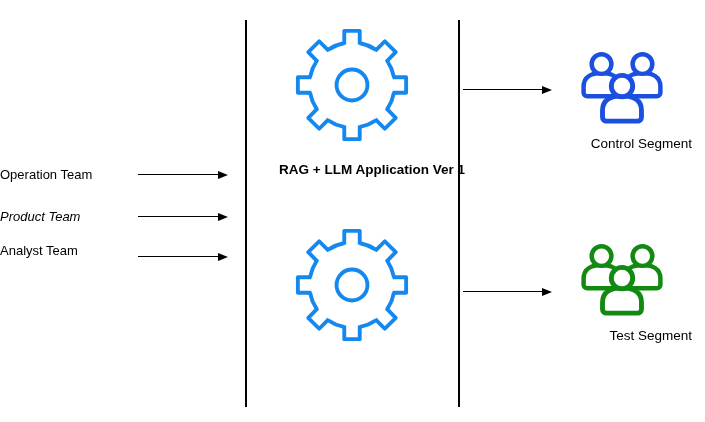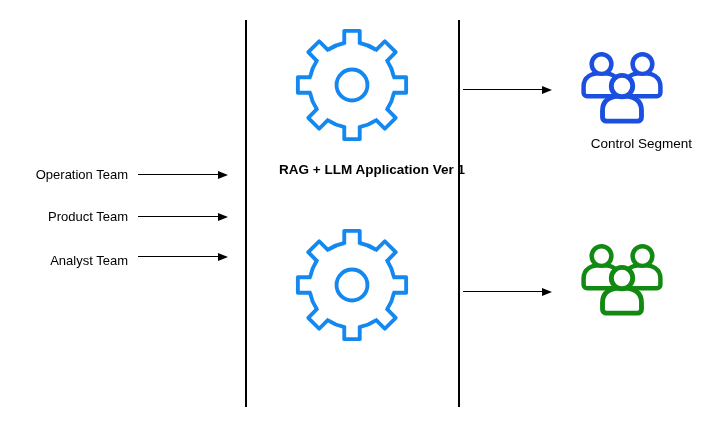--- a/index.html
+++ b/index.html
@@ -8,42 +8,42 @@
     position:relative; width:705px; height:422px; background:#ffffff;
     font-family:"Liberation Sans", sans-serif; color:#000; overflow:hidden;
   }
   .divider {
     position:absolute; top:20px; height:387px; width:1.5px; background:#000;
   }
   .divider-left  { left:245px; }
   .divider-right { left:458px; }
 
   .team-label {
-    position:absolute; width:128px; text-align:right;
+    position:absolute; width:128px; text-align:left;
     font-size:13px; line-height:16px; white-space:nowrap;
   }
   .arrow {
     position:absolute; height:0; border-top:1.5px solid #000;
   }
   .arrow::after {
     content:""; position:absolute; right:-10px; top:-4.25px;
     width:0; height:0;
     border-left:10px solid #000;
     border-top:4px solid transparent;
     border-bottom:4px solid transparent;
   }
   .arrow-team-1 { left:138px; top:174.25px; width:80px; }
   .arrow-team-2 { left:138px; top:216.25px; width:80px; }
   .arrow-team-3 { left:138px; top:256.25px; width:80px; }
   .arrow-seg-1  { left:463px; top:89.25px;  width:79px; }
   .arrow-seg-2  { left:463px; top:291.25px; width:79px; }
 
   .team-label-1 { left:0; top:167px; }
-  .team-label-2 { left:0; top:209px; }
-  .team-label-3 { left:0; top:253px;padding-left:16px; }
+  .team-label-2 { left:0; top:209px;font-style:italic; }
+  .team-label-3 { left:0; top:243px; }
 
   .app-label {
     position:absolute; left:246px; width:252px; text-align:center;
     font-size:13.5px; font-weight:700; line-height:16px; white-space:nowrap;
   }
   .app-label-1 { top:162px; }
   .app-label-2 { top:362px; }
 
   .gear-svg { position:absolute; width:116px; height:116px; }
   .gear-1 { left:294px; top:27px; }
@@ -135,14 +135,15 @@
   </svg>
   <div class="segment-label segment-label-1">Control Segment</div>
 
   <svg class="people-svg people-2" viewBox="-42 -40 84 78">
     <g fill="none" stroke-width="5" stroke="#128A12">
       <use href="#person" transform="translate(-21,-11) scale(0.92)"></use>
       <use href="#person" transform="translate(21,-11) scale(0.92)"></use>
       <use href="#person" transform="translate(0,13)"></use>
     </g>
   </svg>
+  <div class="segment-label segment-label-2">Test Segment</div>
 
 </div>
 
 </body></html>

